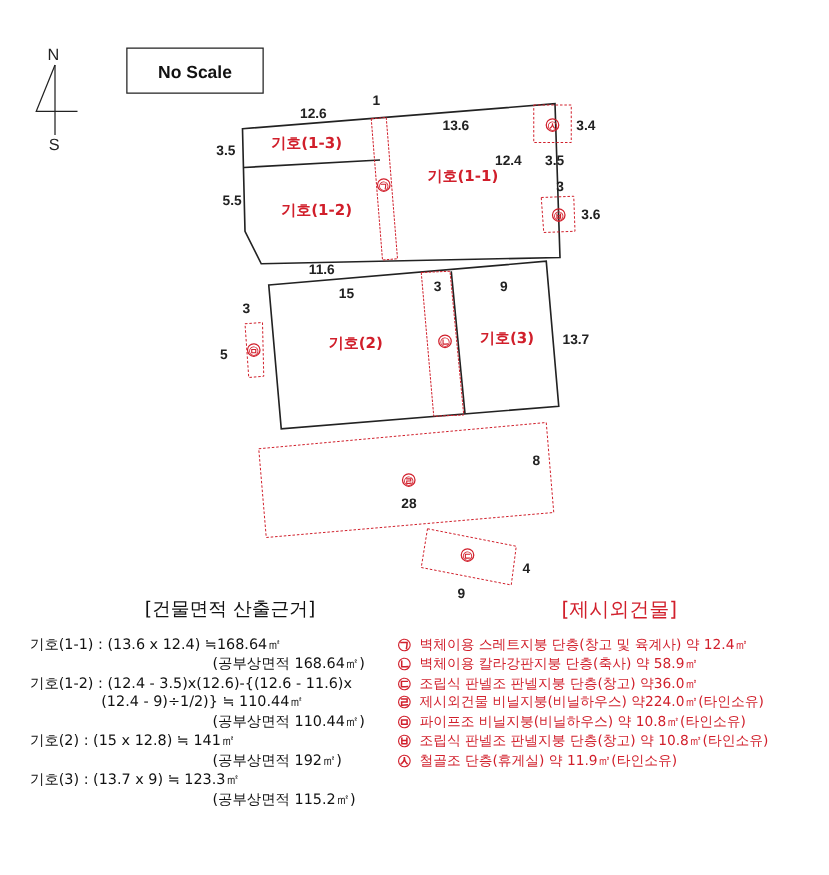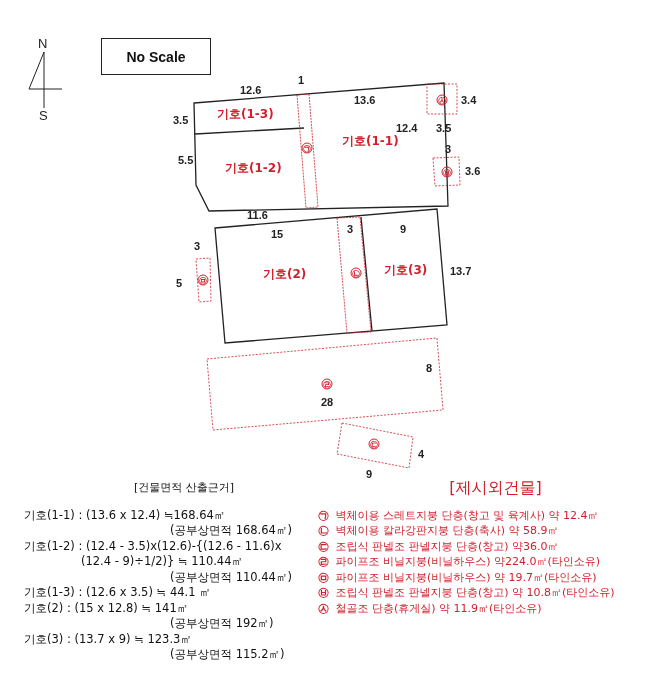--- a/index.html
+++ b/index.html
@@ -7,21 +7,21 @@
       font-family: "DejaVu Sans", "Liberation Sans", sans-serif; color: #111; }
     svg.plan { position: absolute; left: 0; top: 0; }
     .dim { font-family: "Liberation Sans", "DejaVu Sans", sans-serif; font-weight: bold; font-size: 11px; fill: #222; }
     .lbl { font-family: "DejaVu Sans", sans-serif; font-weight: bold; font-size: 12px; fill: #d11f2b; }
     .mark { font-family: "DejaVu Sans", sans-serif; font-weight: bold; font-size: 8px; fill: #d11f2b; }
     .noscale { position: absolute; left: 80px; top: 38px; width: 110px; height: 37px;
       border: 1px solid #222; box-sizing: border-box; display: flex; align-items: center; justify-content: center;
       font-family: "Liberation Sans", sans-serif; font-weight: bold; font-size: 14px; margin-left: 21px; }
     .calc { position: absolute; left: 24px; top: 480px; width: 300px;
       font-family: "DejaVu Sans", sans-serif; font-size: 11.5px; line-height: 15.5px; }
-    .calc .title { text-align: center; font-size: 11px; margin-bottom: 12px; padding-left: 20px; }
+    .calc .title { text-align: center; font-size: 15px; margin-bottom: 12px; padding-left: 20px; }
     .calc .row { white-space: nowrap; }
     .calc .ind { padding-left: 146px; }
     .calc .ind2 { padding-left: 57px; }
     .legend { position: absolute; left: 318px; top: 480px; width: 345px; color: #d11f2b;
       font-family: "DejaVu Sans", sans-serif; font-size: 11px; line-height: 15.5px; }
     .legend .title { text-align: center; font-size: 16px; margin-bottom: 12px; padding-left: 10px; }
     .legend .row { white-space: nowrap; }
     .legend .sym { display: inline-block; width: 14px; font-weight: bold; }
   </style>
 </head>
@@ -108,29 +108,28 @@
 
 <div class="noscale">No Scale</div>
 
 <div class="calc">
   <div class="title">[건물면적 산출근거]</div>
   <div class="row">기호(1-1) : (13.6 x 12.4) ≒168.64㎡</div>
   <div class="row ind">(공부상면적 168.64㎡)</div>
   <div class="row">기호(1-2) : (12.4 - 3.5)x(12.6)-{(12.6 - 11.6)x</div>
   <div class="row ind2">(12.4 - 9)÷1/2)} ≒ 110.44㎡</div>
   <div class="row ind">(공부상면적 110.44㎡)</div>
-  <div class="row">기호(1-3) : (12.6 x 3.5) ≒ 44.1 ㎡</div>
   <div class="row">기호(2) : (15 x 12.8) ≒ 141㎡</div>
   <div class="row ind">(공부상면적 192㎡)</div>
   <div class="row">기호(3) : (13.7 x 9) ≒ 123.3㎡</div>
   <div class="row ind">(공부상면적 115.2㎡)</div>
 </div>
 
 <div class="legend">
   <div class="title">[제시외건물]</div>
   <div class="row"><span class="sym">㉠</span> <span>벽체이용 스레트지붕 단층(창고 및 육계사) 약 12.4㎡</span></div>
   <div class="row"><span class="sym">㉡</span> <span>벽체이용 칼라강판지붕 단층(축사) 약 58.9㎡</span></div>
   <div class="row"><span class="sym">㉢</span> <span>조립식 판넬조 판넬지붕 단층(창고) 약36.0㎡</span></div>
-  <div class="row"><span class="sym">㉣</span> <span>파이프조 비닐지붕(비닐하우스) 약224.0㎡(타인소유)</span></div>
-  <div class="row"><span class="sym">㉤</span> <span>파이프조 비닐지붕(비닐하우스) 약 19.7㎡(타인소유)</span></div>
+  <div class="row"><span class="sym">㉣</span> <span>제시외건물 비닐지붕(비닐하우스) 약224.0㎡(타인소유)</span></div>
+  <div class="row"><span class="sym">㉤</span> <span>파이프조 비닐지붕(비닐하우스) 약 10.8㎡(타인소유)</span></div>
   <div class="row"><span class="sym">㉥</span> <span>조립식 판넬조 판넬지붕 단층(창고) 약 10.8㎡(타인소유)</span></div>
   <div class="row"><span class="sym">㉦</span> <span>철골조 단층(휴게실) 약 11.9㎡(타인소유)</span></div>
 </div>
 
 </body></html>

